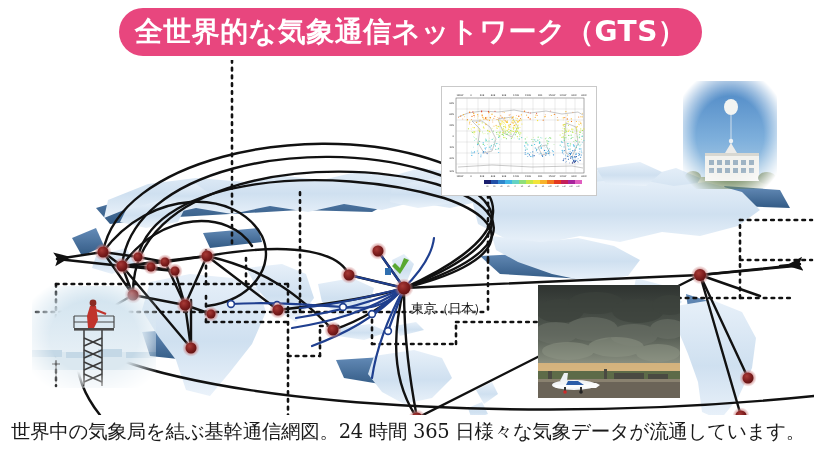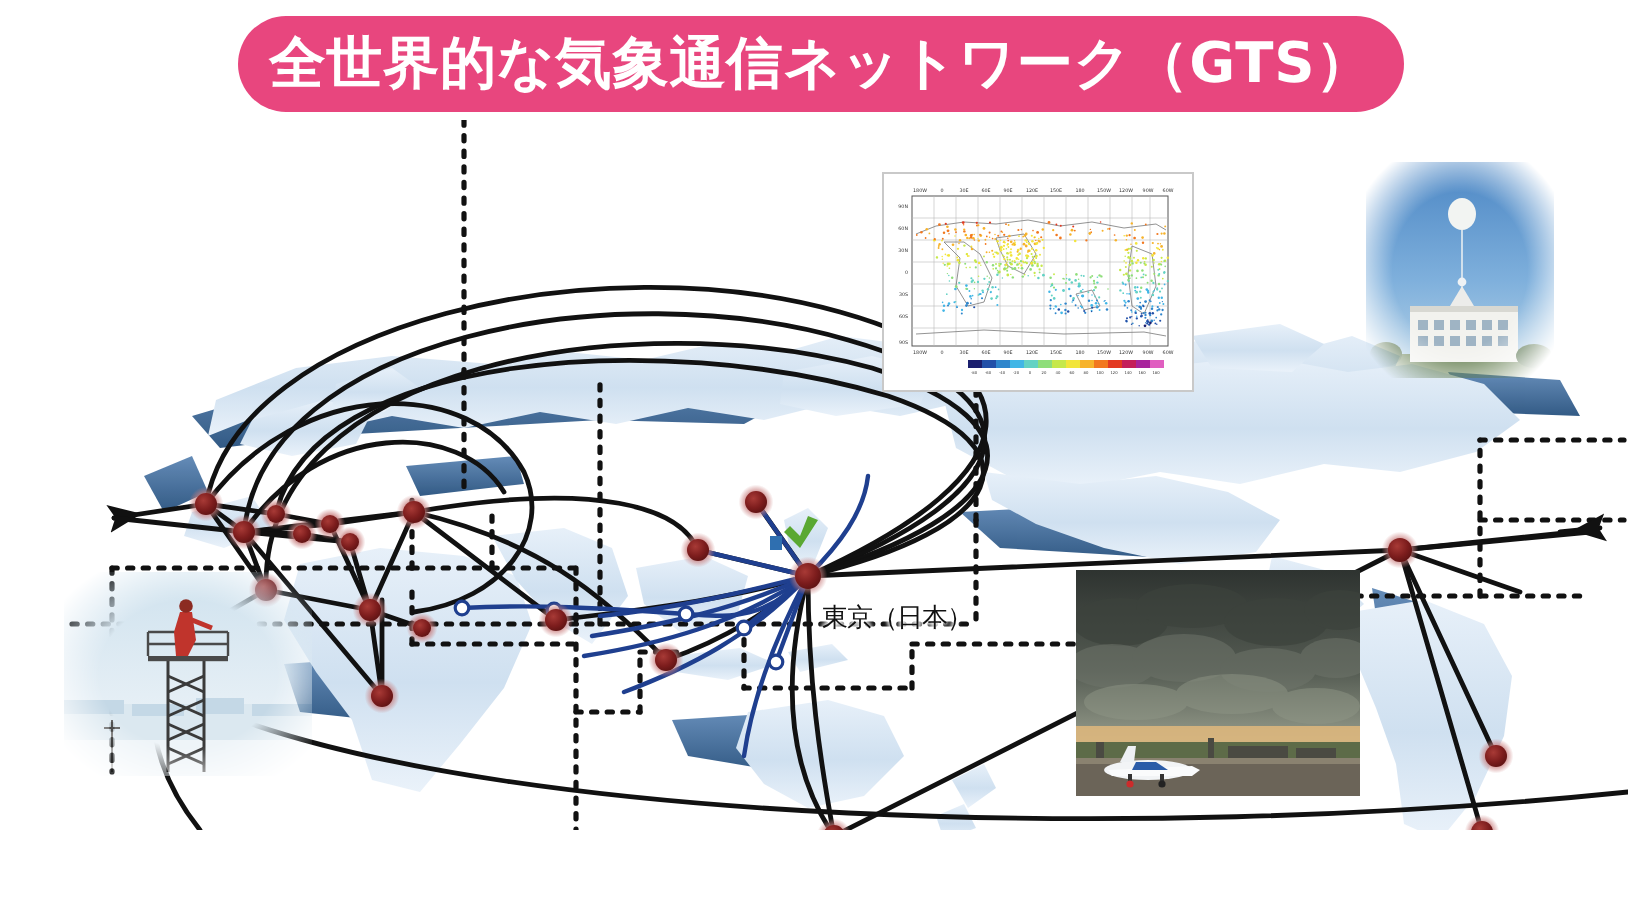--- a/index.html
+++ b/index.html
@@ -1254,14 +1254,15 @@
           <rect x="76" y="88" width="30" height="6"></rect>
             <rect x="110" y="89" width="20" height="5"></rect>
           <rect x="10" y="86" width="4" height="8"></rect>
             <rect x="66" y="84" width="3" height="10"></rect>
         </g>
       </svg>
     </div>
 
   </div>
 
+  <div id="caption">世界中の気象局を結ぶ基幹通信網図。24 時間 365 日様々な気象データが流通しています。</div>
 
 </div>
 
 </body></html>

